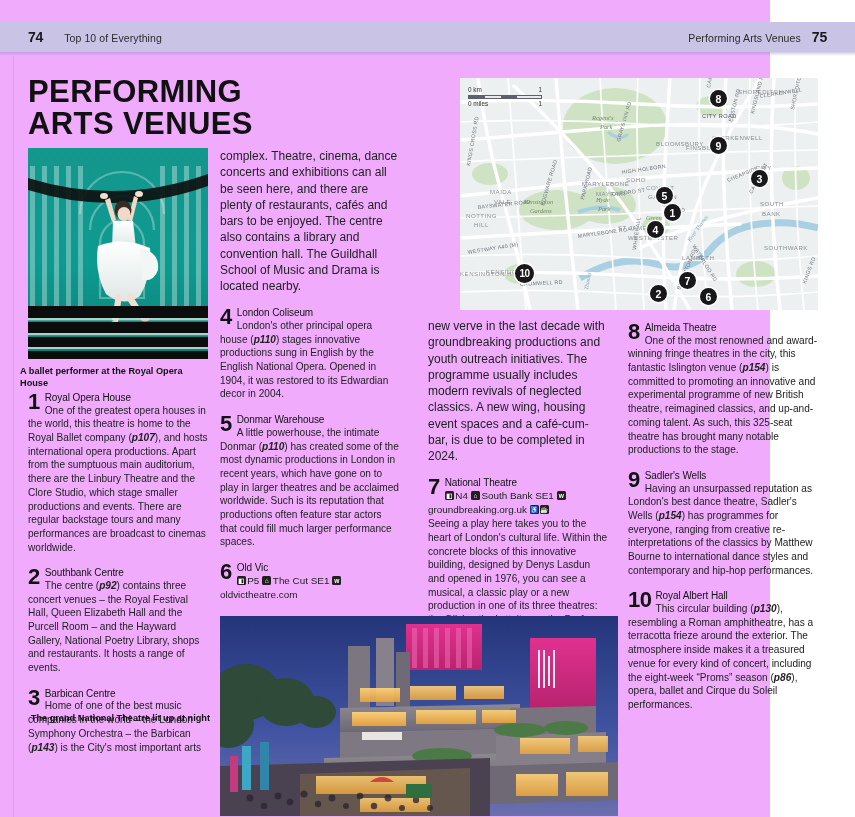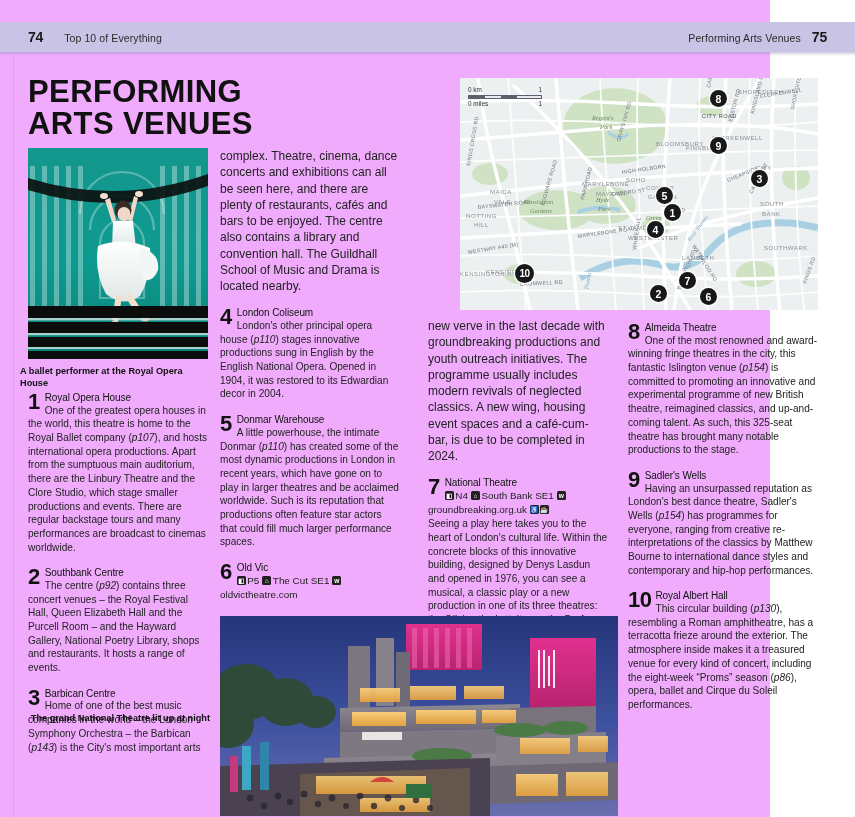--- a/index.html
+++ b/index.html
@@ -92,21 +92,21 @@
   .num.wide { margin-right: 4px; }
   .ename {
     font-size: 10px; font-weight: normal; color: #111;
     line-height: 1.08; letter-spacing: -0.1px;
     display: block;
     padding-top: 1px;
   }
   .etext {
     font-size: 10.1px; line-height: 1.355; color: #222;
   }
-  .etext i, .body-text i { font-style: italic; }
+  .etext i, .body-text i { font-style: italic; font-weight: bold; }
 
   
   .contact {
     font-size: 9.9px; line-height: 1.42; color: #222;
     display: block;
   }
   .badge {
     display: inline-block;
     width: 9px; height: 9px;
     background: #231f20;

